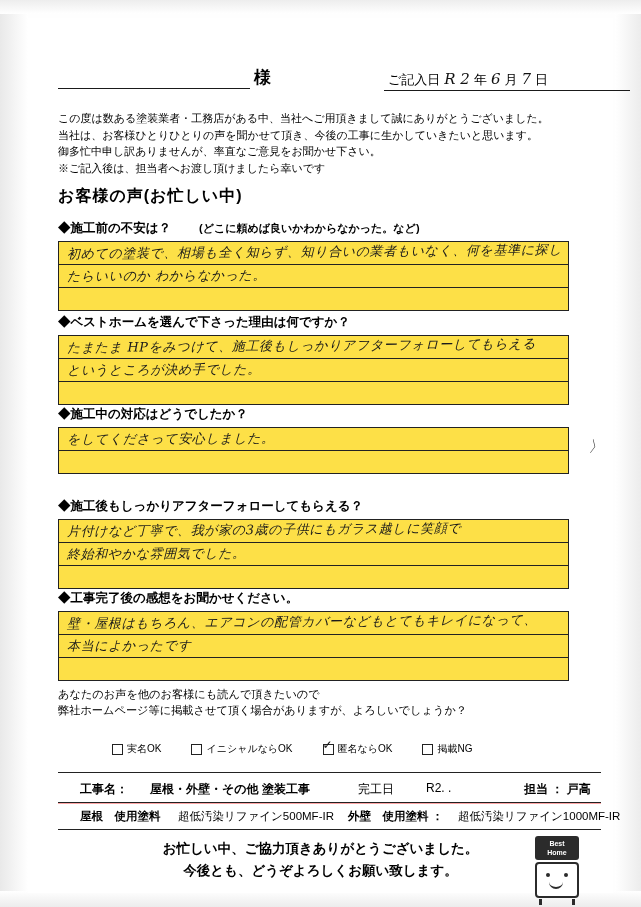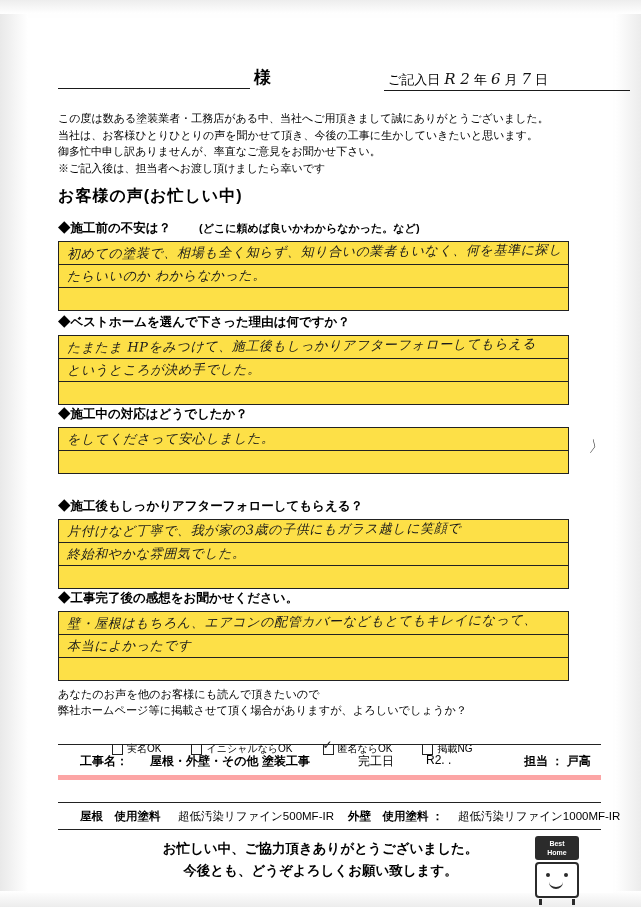--- a/index.html
+++ b/index.html
@@ -196,25 +196,25 @@
     top: -6px;
     font-size: 12px;
     line-height: 12px;
     color: #111;
   }
 
   
   .workrow {
     position: absolute;
     left: 30px;
-    top: 726px;
+    top: 754px;
     width: 543px;
     height: 30px;
     border-top: 1px solid #222;
-    border-bottom: 5px solid #fca5a5;
+    border-bottom: 1px solid #fca5a5;
     font-size: 12px;
   }
   .workrow .cell { position: absolute; top: 8px; white-space: nowrap; }
   .w-label { left: 22px; font-weight: bold; }
   .w-content { left: 92px; font-weight: bold; }
   .w-fin { left: 300px; font-weight: normal; }
   .w-fin-val { left: 368px; }
   .w-charge { left: 466px; font-weight: bold; }
 
   

